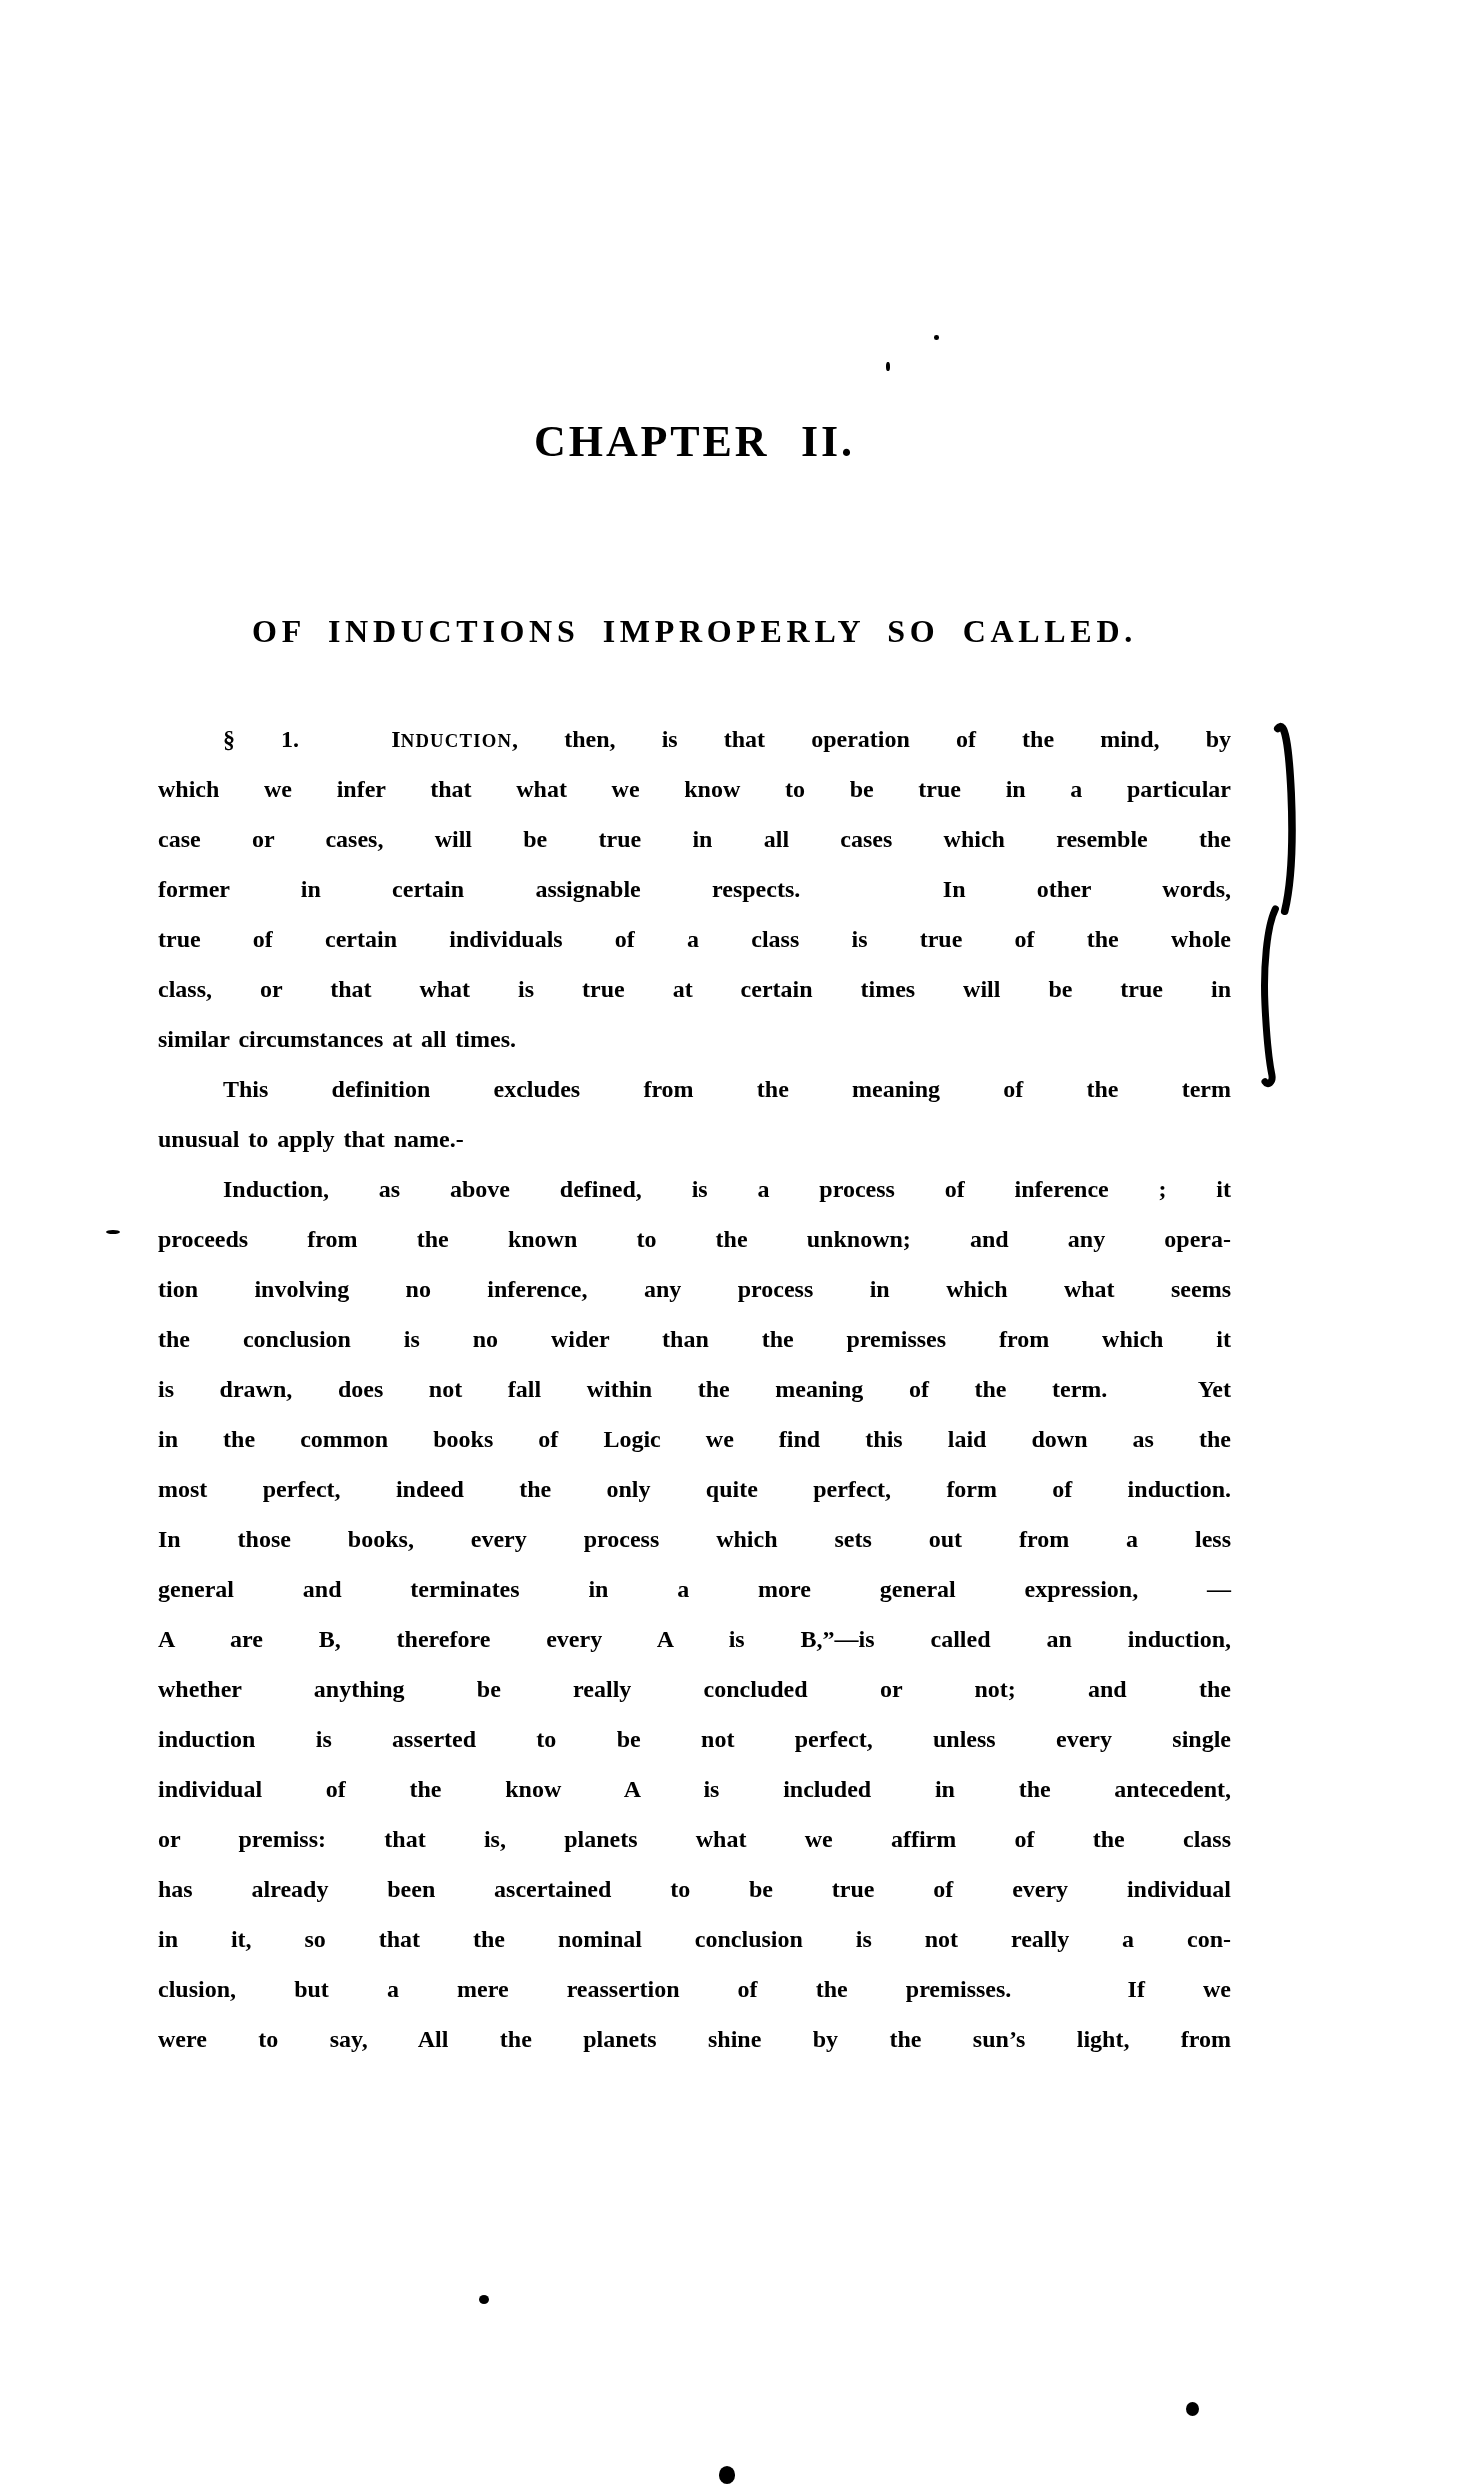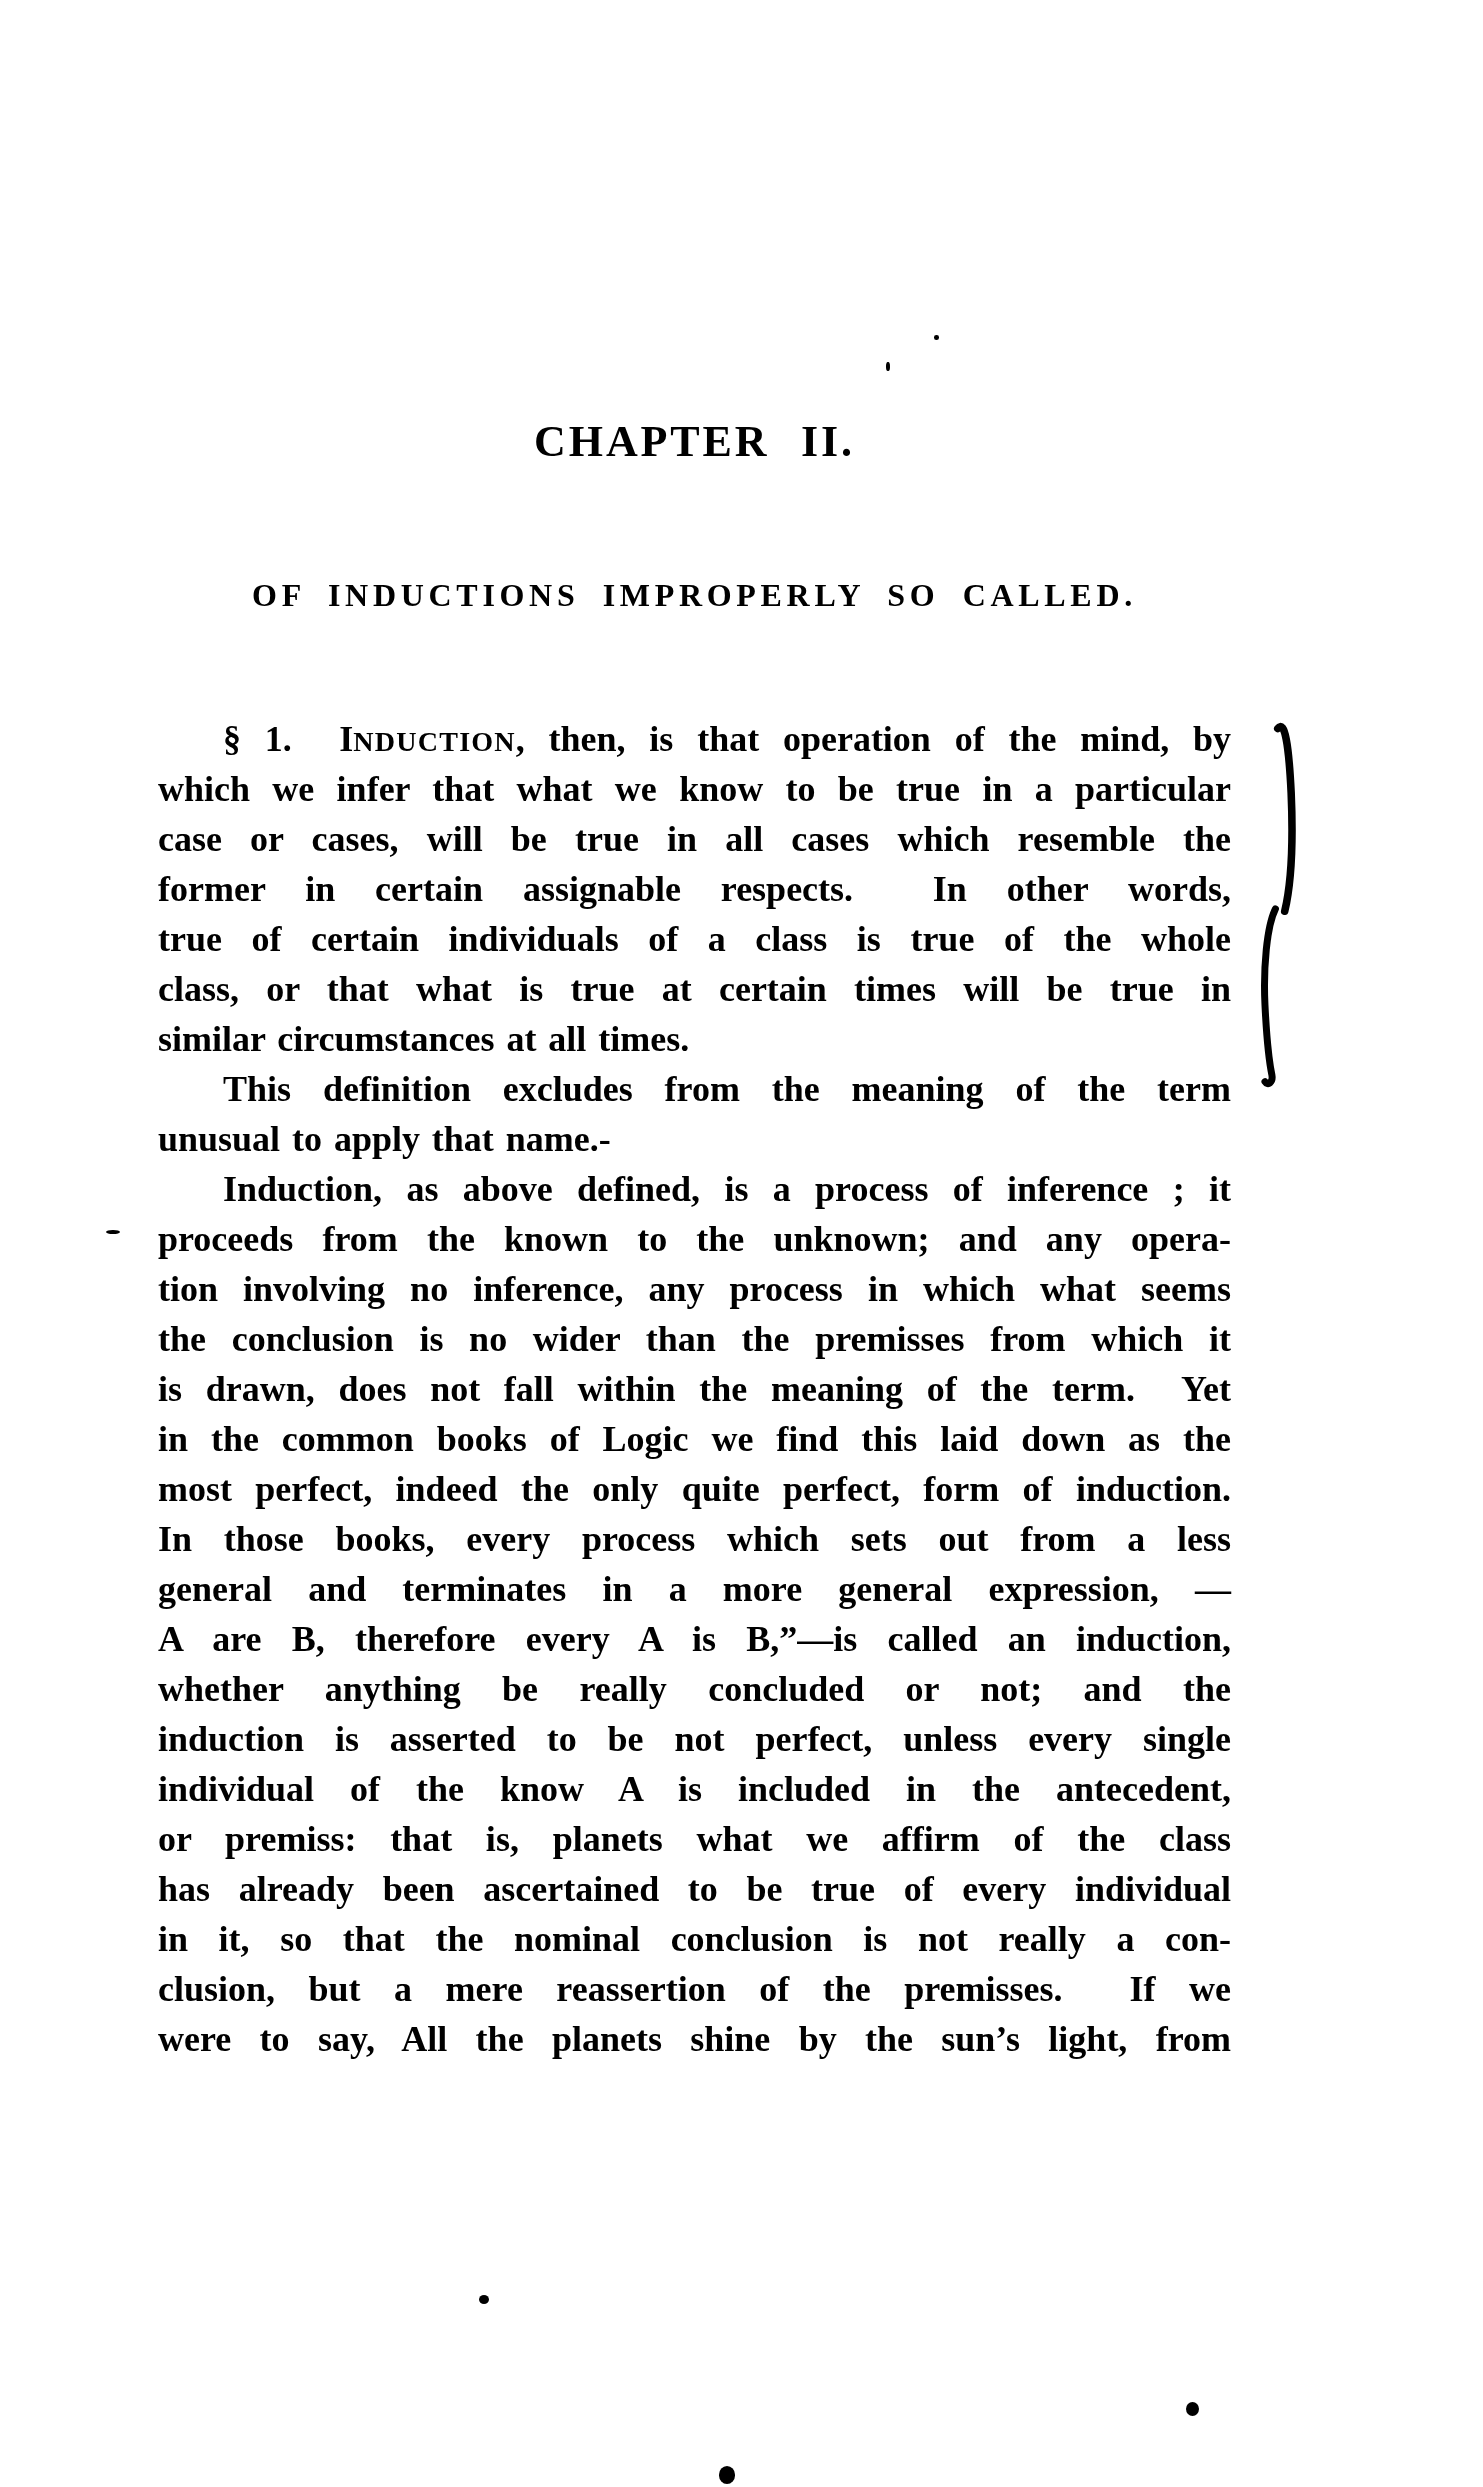--- a/index.html
+++ b/index.html
@@ -15,31 +15,31 @@
     background: #ffffff; overflow: hidden;
   }
   .chapter-heading {
     position: absolute; left: 158px; top: 416px; width: 1073px;
     margin: 0; text-align: center;
     font-size: 44px; font-weight: bold;
     letter-spacing: 2.9px; word-spacing: 17.5px;
     white-space: pre;
   }
   .section-heading {
-    position: absolute; left: 158px; top: 577px; width: 1073px;
+    position: absolute; left: 158px; top: 613px; width: 1073px;
     margin: 0; text-align: center;
     font-size: 32px; font-weight: bold;
     letter-spacing: 4.7px; word-spacing: 10.5px;
     white-space: pre;
   }
   .body-text {
     position: absolute; left: 158px; top: 714px; width: 1073px;
   }
   .line {
-    font-size: 36px; line-height: 50px; height: 50px;
+    font-size: 24px; line-height: 50px; height: 50px;
     font-weight: bold;
     text-align: justify; text-align-last: justify;
     white-space: pre-wrap;
     word-spacing: 2.9px;
     overflow: visible;
   }
   .line.nojust { text-align: left; text-align-last: left; }
   .line.indent { padding-left: 65px; box-sizing: border-box; }
   .sc { font-size: 0.78em; letter-spacing: 1.2px; }
   .speck {

